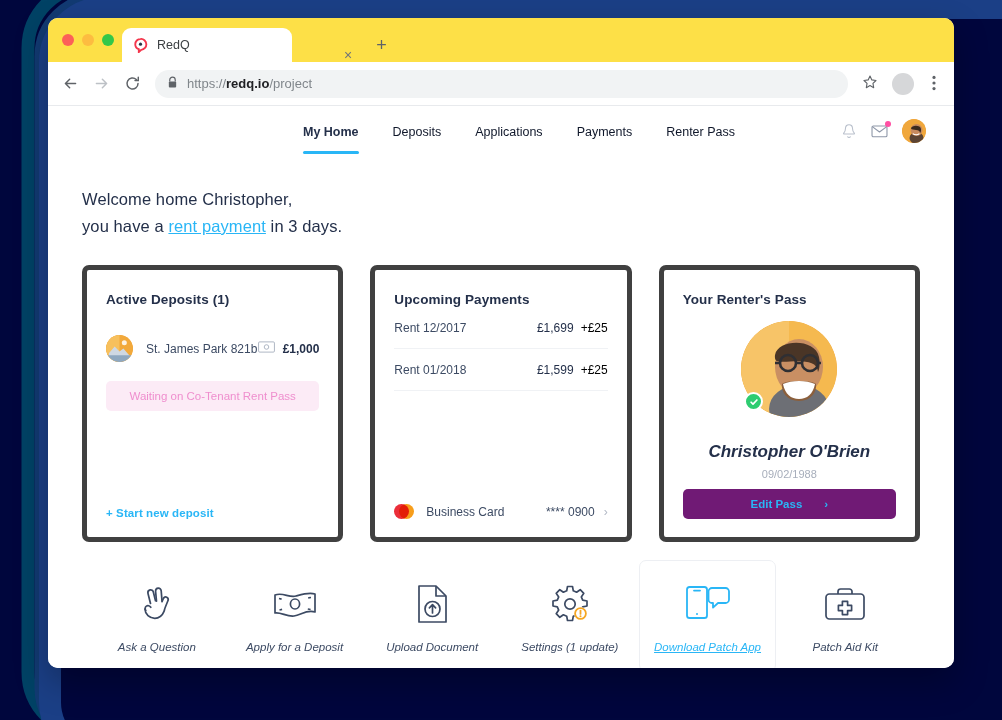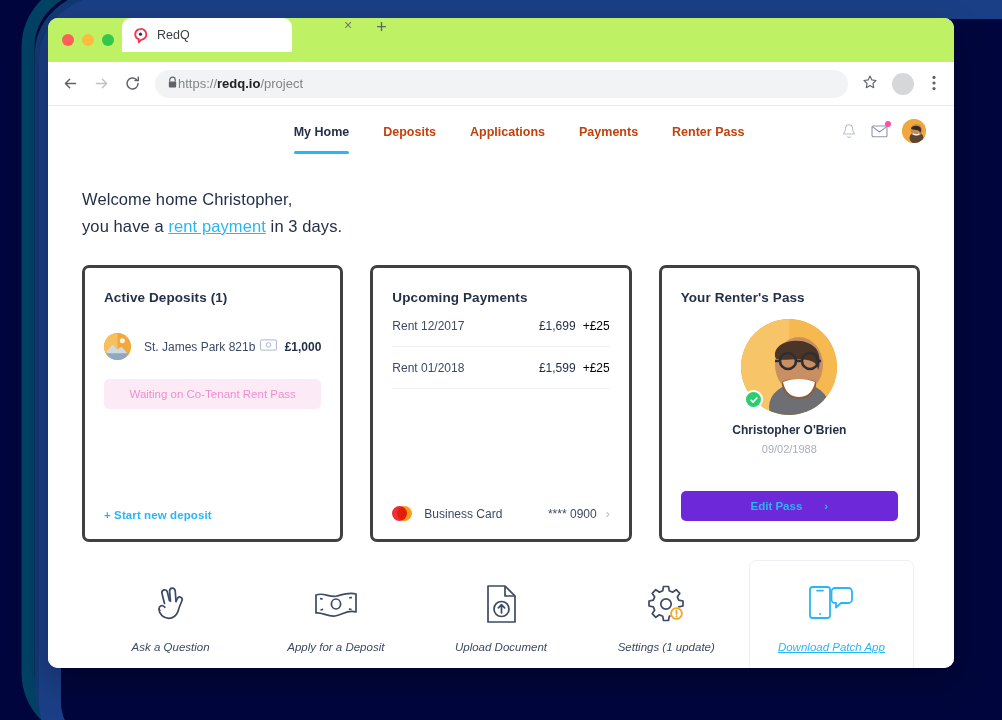--- a/index.html
+++ b/index.html
@@ -20,24 +20,24 @@
     width: 906px; height: 650px;
     border-radius: 10px;
     overflow: hidden;
     background: #ffffff;
     box-shadow: 0 14px 34px rgba(0,0,0,0.28);
   }
 
   
   .tabstrip {
     height: 44px;
-    background: #bef264;
+    background: #fde047;
     position: relative;
     display: flex;
-    align-items: flex-start;
+    align-items: flex-end;
   }
   .traffic {
     position: absolute; left: 14px; top: 16px;
     display: flex; gap: 8px;
   }
   .dot { width: 12px; height: 12px; border-radius: 50%; }
   .dot.red { background: #fc6058; }
   .dot.yellow { background: #fdbc40; }
   .dot.green { background: #34c749; }
 
@@ -73,21 +73,21 @@
     display: flex; align-items: center;
     padding: 0 14px; gap: 14px;
     border-bottom: 1px solid #e8eaed;
   }
   .navbtn { color: #5f6368; display: flex; align-items: center; }
   .navbtn.dim { color: #bdc1c6; }
   .omnibox {
     flex: 1; height: 28px; background: #f1f3f4;
     border-radius: 14px;
     display: flex; align-items: center;
-    padding: 0 12px; 
+    padding: 0 12px; gap: 9px;
     font-size: 13px;
   }
   .url-text { color: #80868b; white-space: nowrap; }
   .url-text b { color: #202124; font-weight: 700; }
   .star { color: #5f6368; }
   .profile-circle {
     width: 22px; height: 22px; border-radius: 50%;
     background: #d6d7d9;
   }
   .kebab { color: #5f6368; font-size: 16px; letter-spacing: 0; line-height: 0.7; text-align: center; width: 12px;}
@@ -96,25 +96,24 @@
   .appnav {
     height: 50px;
     display: flex; align-items: center;
     padding: 0 30px;
     position: relative;
     background: #fff;
   }
   .navitems { display: flex; gap: 34px; margin: 0 auto; padding-left: 36px; }
   .navitem {
     font-size: 12.5px;
-    color: #c2410c;
+    color: #0f172a;
     padding: 16px 0 15px;
     position: relative;
     white-space: nowrap;
-    font-weight: bold;
   }
   .navitem.active { color: #24304a; font-weight: bold; }
   .navitem.active::after {
     content: "";
     position: absolute; left: 0; right: 0; bottom: 0;
     height: 3px; background: #29b6f6; border-radius: 2px;
   }
   .navright {
     position: absolute; right: 28px; top: 50%;
     transform: translateY(-50%);
@@ -137,21 +136,21 @@
     line-height: 1.62; letter-spacing: .1px;
   }
   .welcome a { color: #29b6f6; text-decoration: underline; }
 
   .cards {
     display: flex; gap: 27px;
     margin-top: 26px;
   }
   .card {
     flex: 1;
-    border: 3px solid #404040;
+    border: 5px solid #404040;
     border-radius: 7px;
     background: #fff;
     height: 277px;
     padding: 22px 19px 18px;
     position: relative;
     display: flex; flex-direction: column;
   }
   .card-title {
     font-size: 13.5px; color: #24304a; font-weight: bold;
     letter-spacing: .1px;
@@ -235,30 +234,30 @@
     position: relative;
   }
   .verified {
     position: absolute; left: 3px; bottom: 6px;
     width: 19px; height: 19px; border-radius: 50%;
     background: #2ecc71; border: 2px solid #fff;
     display: flex; align-items: center; justify-content: center;
     color: #fff; font-size: 10px;
   }
   .pass-name {
-    margin-top: 8px;
-    font-size: 12px; color: #24304a; font-weight: bold;
+    margin-top: 25px;
+    font-size: 17px; color: #24304a; font-weight: bold; font-style: italic;
   }
   .pass-dob {
     margin-top: 6px;
     font-size: 11px; color: #a7aebb;
   }
   .edit-pass {
     margin-top: auto;
-    background: #6d28d9;
+    background: #701a75;
     border-radius: 5px;
     height: 30px;
     display: flex; align-items: center; justify-content: center;
     gap: 22px;
     font-size: 11.5px; color: #29b6f6; font-weight: bold;
   }
 
   
   .actions {
     display: flex;
@@ -547,16 +546,26 @@
           <svg width="48" height="40" viewBox="0 0 48 40" fill="none" stroke="#29b6f6" stroke-width="1.8" stroke-linejoin="round">
             <rect x="3" y="3" width="20" height="31" rx="2.6"></rect>
             <path d="M10 6.6h6" stroke-linecap="round"></path>
             <circle cx="13" cy="30" r="1" fill="#29b6f6" stroke="none"></circle>
             <path d="M28 4h13.5A3.5 3.5 0 0 1 45 7.5v8a3.5 3.5 0 0 1-3.5 3.5H34l-5 4.6V19h-1a3.5 3.5 0 0 1-3.5-3.5v-8A3.5 3.5 0 0 1 28 4z"></path>
           </svg>
         </span>
         <span class="action-label">Download Patch App</span>
       </div>
 
+      <div class="action">
+        <span class="action-icon">
+          <svg width="42" height="36" viewBox="0 0 42 36" fill="none" stroke="#3c4a63" stroke-width="1.7" stroke-linejoin="round">
+            <rect x="2" y="8" width="38" height="25" rx="3.4"></rect>
+            <path d="M14 8V5.6A2.6 2.6 0 0 1 16.6 3h8.8A2.6 2.6 0 0 1 28 5.6V8"></path>
+            <path d="M18.4 15.4h5.2v4h4v5.2h-4v4h-5.2v-4h-4v-5.2h4z"></path>
+          </svg>
+        </span>
+        <span class="action-label">Patch Aid Kit</span>
+      </div>
 
     </div>
   </div>
 </div>
 
 </body></html>

